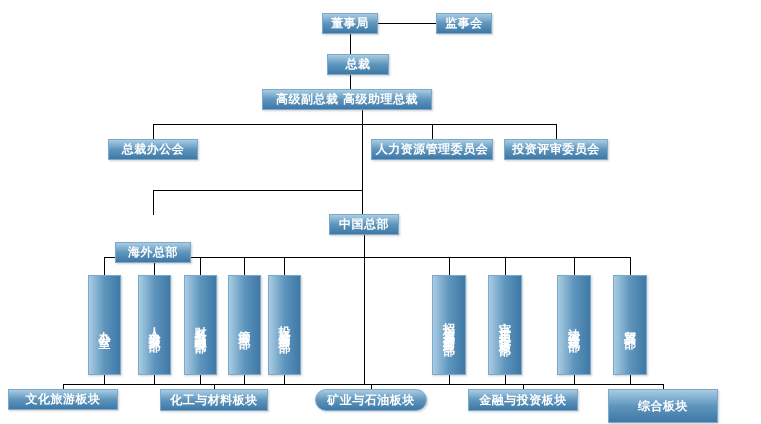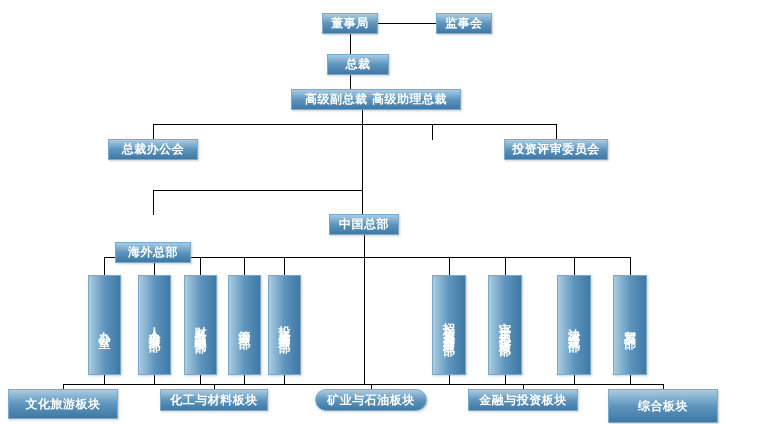--- a/index.html
+++ b/index.html
@@ -82,38 +82,39 @@
 
   <div class="line v" style="left:63px;  top:384px; height:6px;"></div>
   <div class="line v" style="left:214px; top:384px; height:6px;"></div>
   <div class="line v" style="left:371px; top:384px; height:6px;"></div>
   <div class="line v" style="left:523px; top:384px; height:6px;"></div>
   <div class="line v" style="left:663px; top:384px; height:6px;"></div>
 
   <div class="box hbox" style="left:322px; top:13px; width:56px; height:21px;">董事局</div>
   <div class="box hbox" style="left:436px; top:13px; width:56px; height:21px;">监事会</div>
   <div class="box hbox" style="left:327px; top:54px; width:62px; height:21px;">总裁</div>
-  <div class="box hbox" style="left:291px; top:89px; width:170px; height:21px;">高级副总裁 高级助理总裁</div>
+  <div class="box hbox" style="left:262px; top:89px; width:170px; height:21px;">高级副总裁 高级助理总裁</div>
 
   <div class="box hbox" style="left:108px; top:139px; width:90px; height:21px;">总裁办公会</div>
+  <div class="box hbox" style="left:371px; top:139px; width:122px; height:21px;">人力资源管理委员会</div>
   <div class="box hbox" style="left:504px; top:139px; width:104px; height:21px;">投资评审委员会</div>
 
   <div class="box hbox" style="left:115px; top:214px; width:76px; height:21px;margin-top:28px;">海外总部</div>
   <div class="box hbox" style="left:329px; top:214px; width:70px; height:21px;">中国总部</div>
 
   <div class="box vbox" style="left:88px;  top:275px; width:33px; height:100px;">办公室</div>
   <div class="box vbox" style="left:138px; top:275px; width:33px; height:100px;">人力资源部</div>
   <div class="box vbox" style="left:184px; top:275px; width:33px; height:100px;">财务与融资部</div>
   <div class="box vbox" style="left:228px; top:275px; width:33px; height:100px;">管理部</div>
   <div class="box vbox" style="left:268px; top:275px; width:33px; height:100px;">投资与管理部</div>
 
   <div class="box vbox" style="left:432px; top:275px; width:34px; height:100px;">招标与资产管理部</div>
   <div class="box vbox" style="left:488px; top:275px; width:34px; height:100px;">审计与工程审核部</div>
   <div class="box vbox" style="left:557px; top:275px; width:34px; height:100px;">法律合规部</div>
   <div class="box vbox" style="left:613px; top:275px; width:34px; height:100px;">贸易部</div>
 
-  <div class="box hbox" style="left:8px;   top:389px; width:110px; height:30px;">文化旅游板块</div>
+  <div class="box hbox" style="left:8px;   top:389px; width:110px; height:21px;">文化旅游板块</div>
   <div class="box hbox" style="left:160px; top:389px; width:108px; height:22px;">化工与材料板块</div>
   <div class="box hbox" style="left:315px; top:389px; width:112px; height:22px;border-radius:11px;">矿业与石油板块</div>
   <div class="box hbox" style="left:468px; top:389px; width:110px; height:22px;">金融与投资板块</div>
   <div class="box hbox" style="left:608px; top:389px; width:110px; height:34px;">综合板块</div>
 
 </div>
 
 </body></html>

